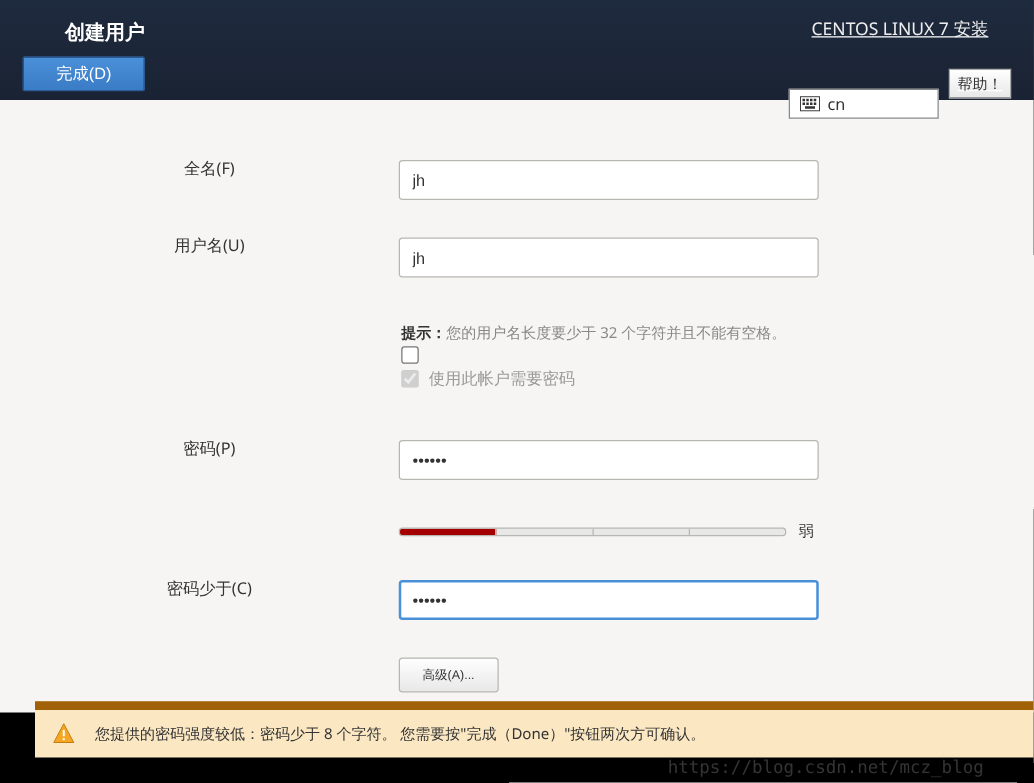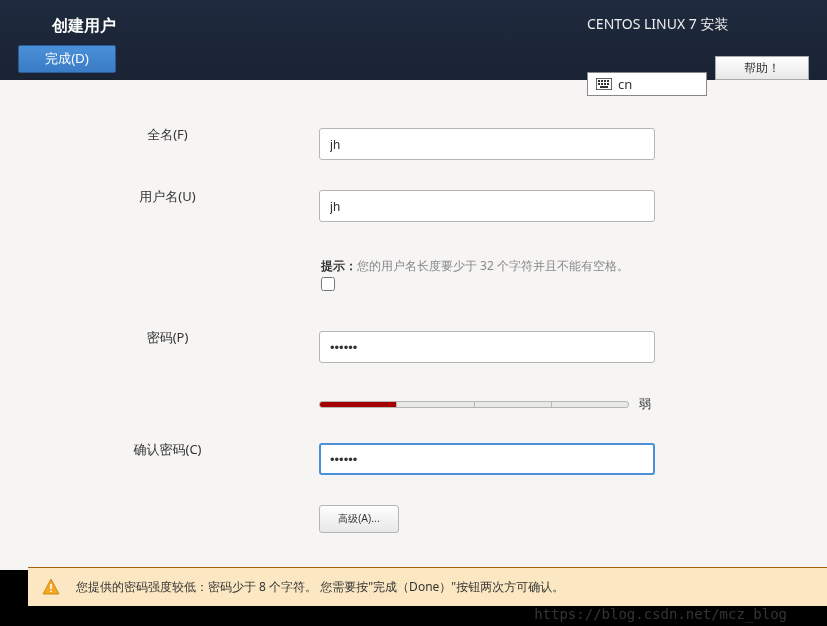--- a/index.html
+++ b/index.html
@@ -26,42 +26,42 @@
 .done-btn {
   background: linear-gradient(to bottom, #4a90d9 0%, #3a7cc5 100%);
   border: 1px solid #2c5a94;
   color: #fff;
   padding: 4px 26px;
   font-size: 13px;
   border-radius: 2px;
   cursor: pointer;
   width: fit-content;
 }
-.header-right { text-align: right; display: flex; flex-direction: column; gap: 6px; align-items: flex-start; }
+.header-right { text-align: right; display: flex; flex-direction: column; gap: 6px; align-items: center; text-decoration: underline; }
 .installer-title { font-size: 14px; color: #eee; margin-top: 4px; }
 .header-controls { display: flex; gap: 8px; align-items: center; }
 .lang-box {
   background: #fff;
   color: #333;
   padding: 2px 8px;
   display: flex;
   align-items: center;
   gap: 6px;
   min-width: 120px;
   height: 24px;
   border: 1px solid #888;
   margin-top: 32px;
 }
 .kbd-icon { display: inline-block; }
 .kbd-icon svg { display: block; }
 .help-btn {
   background: linear-gradient(to bottom, #fefefe 0%, #e8e8e8 100%);
   border: 1px solid #aaa;
   color: #333;
-  padding: 0 28px;
+  padding: 0 6px;
   height: 24px;
   font-size: 12px;
   border-radius: 0;
   cursor: pointer;
 }
 .main {
   background: #f6f5f4;
   height: 490px;
   padding: 28px 30px 0 30px;
 }
@@ -119,21 +119,21 @@
   width: fit-content;
   margin-top: 0;
   text-align: center;
 }
 .warning-bar {
   position: absolute;
   bottom: 20px;
   left: 28px;
   right: 0;
   background: #fbe8c3;
-  border-top: 1px solid #a16207;
+  border-top: 7px solid #a16207;
   padding: 10px 14px;
   display: flex;
   align-items: center;
   gap: 16px;
   color: #333;
   font-size: 12px;
 }
 .warn-icon svg { display: block; }
 .watermark {
   position: absolute;
@@ -196,20 +196,24 @@
 
     <div class="form-row">
       <div class="label"></div>
       <div class="input-col">
         <div class="hint">
           <span class="hint-label">提示：</span><span>您的用户名长度要少于 32 个字符并且不能有空格。</span>
         </div>
         <label class="check-row">
           <input type="checkbox" style="">
         </label>
+        <label class="check-row disabled">
+          <input type="checkbox" checked="" disabled="" style="">
+          <span>使用此帐户需要密码</span>
+        </label>
       </div>
     </div>
 
     <div class="form-row" style="margin-top:10px">
       <div class="label">密码(P)</div>
       <div class="input-col">
         <input type="password" value="••••••" style="">
       </div>
     </div>
 
@@ -225,21 +229,21 @@
                 <span></span>
                 <span></span>
               </div>
           </div>
           <span class="strength-text">弱</span>
         </div>
       </div>
     </div>
 
     <div class="form-row">
-      <div class="label">确认密码(C)</div>
+      <div class="label">密码少于(C)</div>
       <div class="input-col">
         <input type="password" class="focused" value="••••••" style="">
       </div>
     </div>
 
     <div class="form-row">
       <div class="label"></div>
       <div class="input-col">
         <button class="advanced-btn">高级(A)...</button>
       </div>

